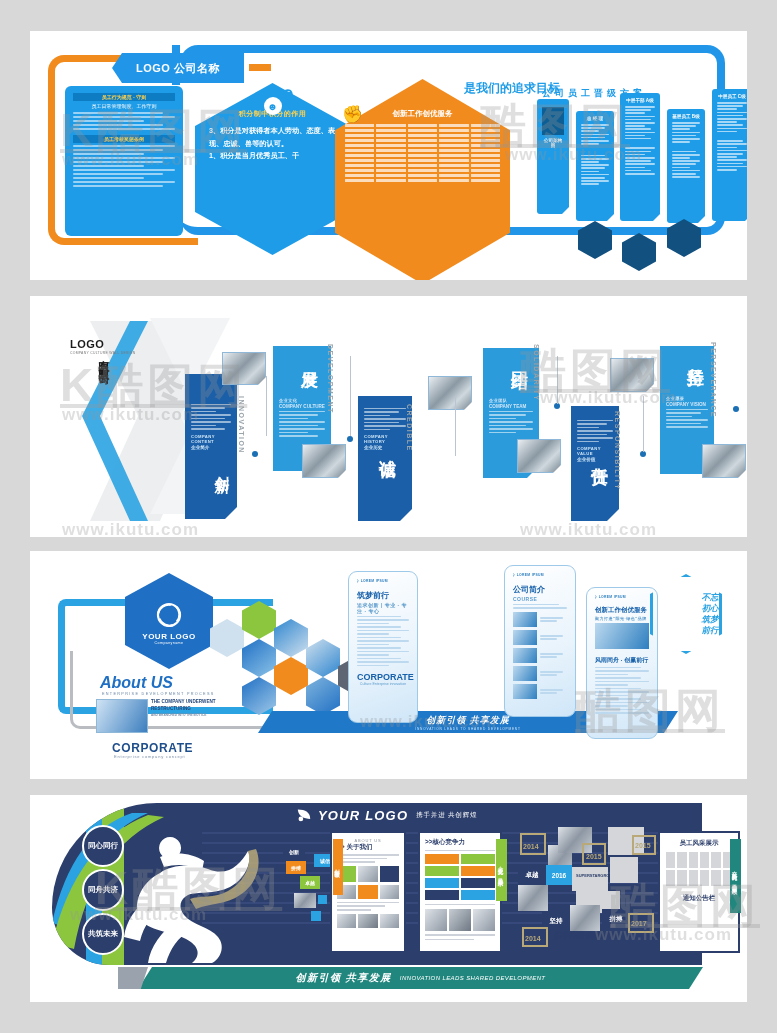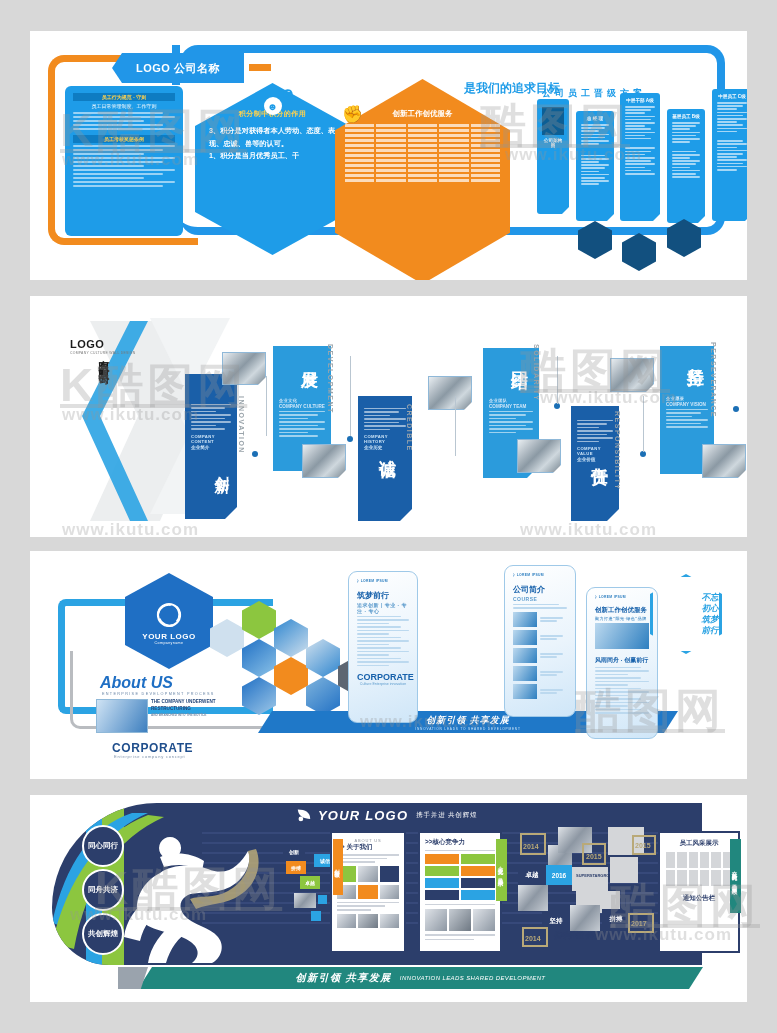--- a/index.html
+++ b/index.html
@@ -674,21 +674,21 @@
       </g>
       <g fill="#B9A978" opacity=".85">
         <path d="M196 48 C 200 60 194 78 176 88 C 162 96 148 92 138 96 L 144 106
                  C 158 100 174 102 188 92 C 206 80 210 60 204 46 Z"></path>
       </g>
     </svg>
   </div>
 
   <div class="p4-circle" style="left:52px;top:30px;">同心同行</div>
   <div class="p4-circle" style="left:52px;top:74px;">同舟共济</div>
-  <div class="p4-circle" style="left:52px;top:118px;">共创辉煌</div>
+  <div class="p4-circle" style="left:52px;top:118px;">共筑未来</div>
 
   <div class="p4-lbl" style="left:253px;top:50px;width:22px;height:13px;background:#2C3E6B;font-size:5px">创新</div>
   <div class="p4-lbl" style="left:284px;top:59px;width:22px;height:13px;background:#2BA3E3;font-size:5px">诚信</div>
   <div class="p4-lbl" style="left:256px;top:66px;width:20px;height:13px;background:#F28B1E;font-size:5px">拼搏</div>
   <div class="p4-lbl" style="left:270px;top:81px;width:20px;height:13px;background:#8CC63F;font-size:5px">卓越</div>
   <div class="p4-ph" style="left:264px;top:98px;width:22px;height:15px;"></div>
   <div class="p4-lbl" style="left:288px;top:100px;width:9px;height:9px;background:#2BA3E3;"></div>
   <div class="p4-lbl" style="left:281px;top:116px;width:10px;height:10px;background:#2BA3E3;"></div>
 
   <div class="p4-header">

